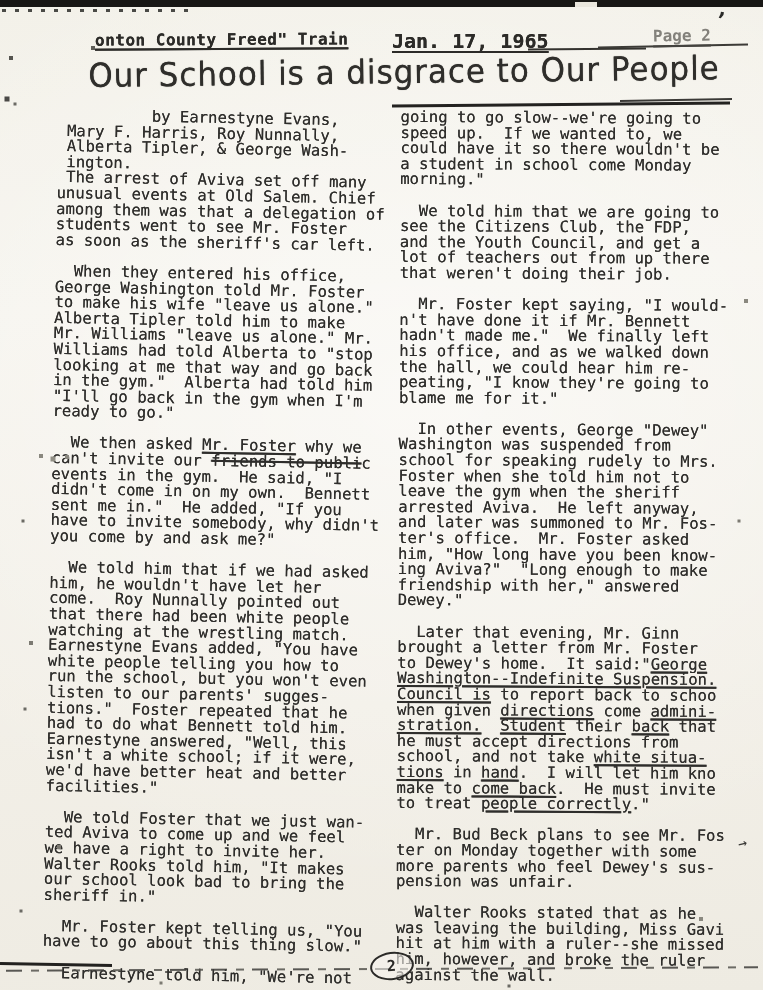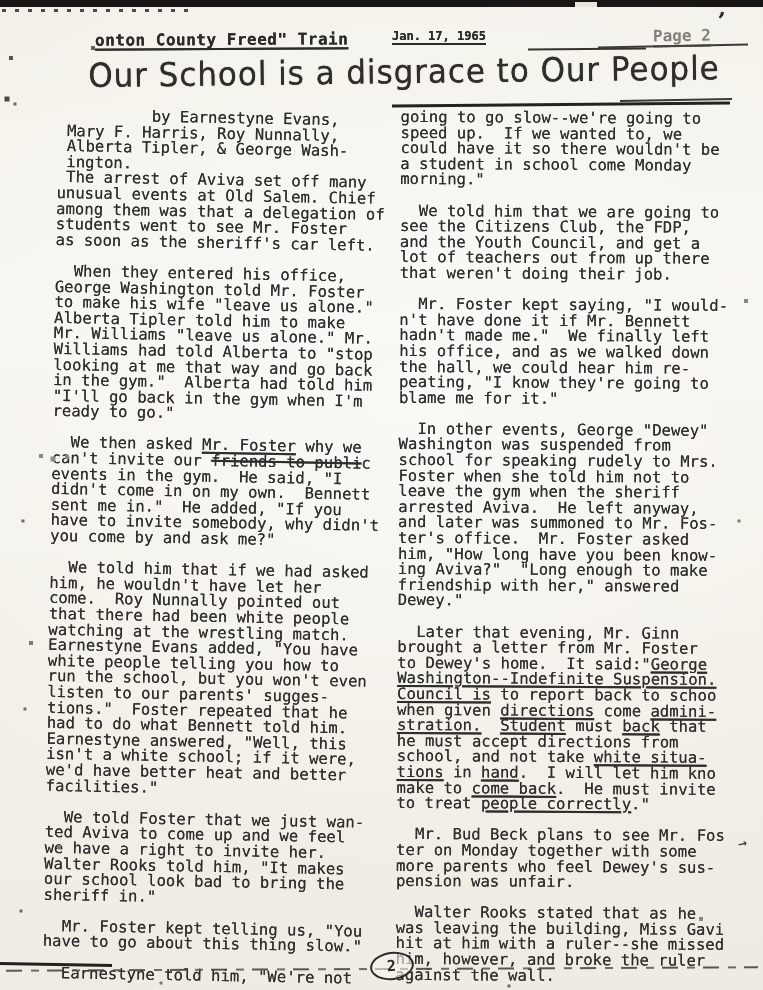--- a/index.html
+++ b/index.html
@@ -14,21 +14,21 @@
   
   .topbar{position:absolute;top:0;left:0;width:763px;height:7px;background:#181715;}
   .topbar-notch{position:absolute;top:2px;left:575px;width:22px;height:5px;background:#e9e6dd;}
   .ticks{position:absolute;top:9px;left:2px;width:190px;height:3px;
     background:repeating-linear-gradient(90deg,#4a4a46 0 4px,transparent 4px 13px);}
   .corner-mark{position:absolute;top:8px;left:714px;font-size:20px;font-weight:bold;color:#2a2a28;transform:rotate(12deg);}
   
   .masthead{position:absolute;top:30px;left:95px;font-size:16px;font-weight:bold;letter-spacing:.5px;
     text-decoration:underline;text-decoration-thickness:2px;text-underline-offset:3px;color:#2c2b28;
     transform:rotate(-.3deg);text-shadow:0 0 .6px #2c2b28;}
-  .date{position:absolute;top:29px;left:392px;font-size:12px;font-weight:bold;
+  .date{position:absolute;top:29px;left:392px;font-size:20px;font-weight:bold;
     text-decoration:underline;text-decoration-thickness:2px;text-underline-offset:3px;color:#2c2b28;
     text-shadow:0 0 .6px #2c2b28;}
   .header-rule{position:absolute;top:48px;left:528px;width:118px;height:2px;background:#34332f;transform:rotate(-.4deg);}
   .page-label{position:absolute;top:26px;left:653px;font-size:16px;font-weight:bold;color:#83817b;
     text-decoration:underline;text-decoration-thickness:2px;text-underline-offset:4px;
     text-decoration-color:#44433f;transform:rotate(-1deg);}
   .page-label-rule{position:absolute;top:45px;left:598px;width:150px;height:2px;background:#3c3b37;transform:rotate(-1.2deg);}
   
   .headline{
     position:absolute;top:56px;left:88px;width:660px;
@@ -180,21 +180,21 @@
       <div class="tl">ing Aviva?"  "Long enough to make</div>
       <div class="tl">friendship with her," answered</div>
       <div class="tl">Dewey."</div>
       <div class="tl">&nbsp;</div>
       <div class="tl">  Later that evening, Mr. Ginn</div>
       <div class="tl">brought a letter from Mr. Foster</div>
       <div class="tl"><span>to Dewey's home.  It said:"</span><span class="u">George</span></div>
       <div class="tl"><span class="u">Washington--Indefinite Suspension.</span></div>
       <div class="tl"><span class="u">Council is</span><span> to report back to schoo</span></div>
       <div class="tl"><span>when given </span><span class="u">directions</span><span> come </span><span class="u">admini-</span></div>
-      <div class="tl"><span class="u">stration.</span><span>  </span><span class="u">Student</span><span> must </span><span class="u">back</span><span> that</span></div>
+      <div class="tl"><span class="u">stration.</span><span>  </span><span class="u">Student</span><span> their </span><span class="u">back</span><span> that</span></div>
       <div class="tl">he must accept directions from</div>
       <div class="tl"><span>school, and not take </span><span class="u">white situa-</span></div>
       <div class="tl"><span class="u">tions</span><span> in </span><span class="u">hand</span><span>.  I will let him kno</span></div>
       <div class="tl"><span>make to </span><span class="u">come back</span><span>.  He must invite</span></div>
       <div class="tl"><span>to treat </span><span class="u">people correctly</span><span>."</span></div>
       <div class="tl">&nbsp;</div>
       <div class="tl">  Mr. Bud Beck plans to see Mr. Fos</div>
       <div class="tl">ter on Monday together with some</div>
       <div class="tl">more parents who feel Dewey's sus-</div>
       <div class="tl">pension was unfair.</div>

